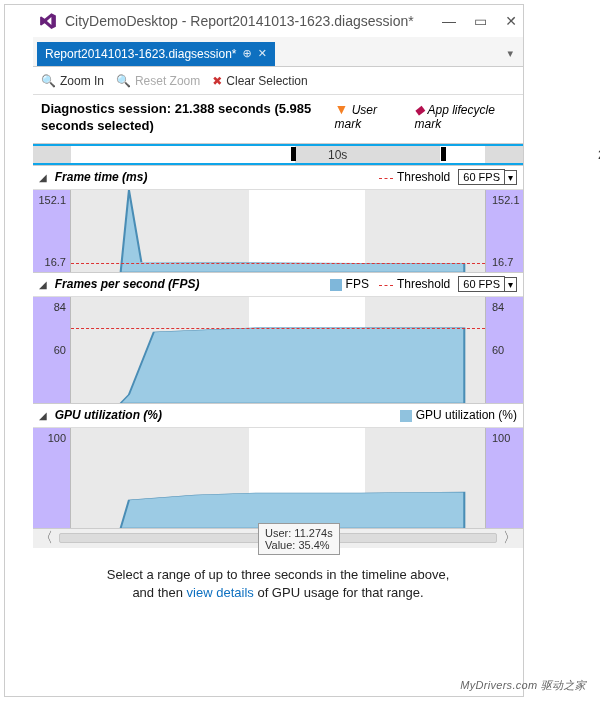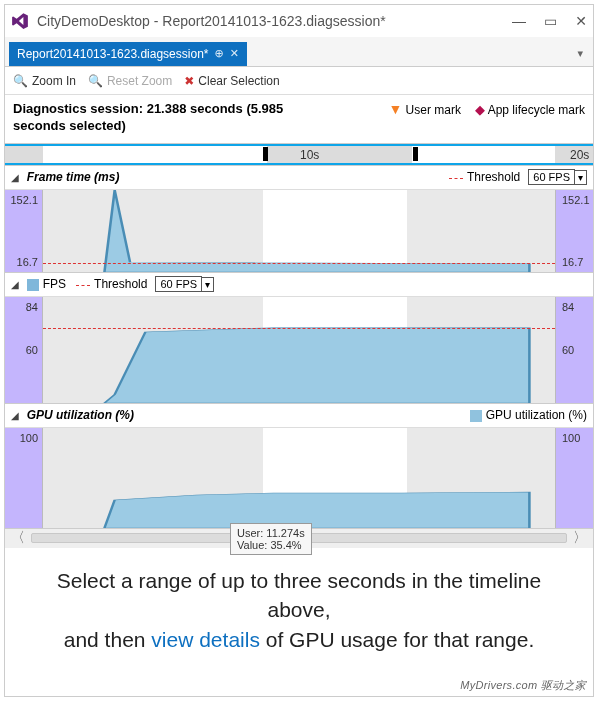--- a/index.html
+++ b/index.html
@@ -7,26 +7,27 @@
     font-family: "Segoe UI", Tahoma, sans-serif;
     font-size: 12px;
     background: #fff;
     width: 600px;
     height: 703px;
     overflow: hidden;
     color: #000;
   }
   .window {
     border: 1px solid #ccc;
-    width: 590px;
+    width: 520px;
     height: 693px;
     margin: 4px;
     display: flex;
     flex-direction: column;
     background: #fff;
+    padding-left: 28px;
   }
   .titlebar {
     display: flex;
     align-items: center;
     height: 32px;
     padding: 0 6px;
     font-size: 14px;
     color: #555;
   }
   .titlebar .vs-icon { width:18px; height:18px; margin-right:8px; }
@@ -68,21 +69,21 @@
   .toolbar .disabled { color:#aaa; }
   .icon-glass { font-size:12px; }
   .info-row {
     display:flex;
     align-items:flex-start;
     padding:6px 8px 8px 8px;
     border-bottom:1px solid #ccc;
     font-size:13px;
   }
   .info-row .session { font-weight:bold; line-height:1.3; width:320px;}
-  .info-row .legend { display:flex; gap:14px; font-size:12px; margin-left:auto; align-items:center; }
+  .info-row .legend { display:flex; gap:14px; font-size:12px; margin-left:auto; align-items:center;font-style:italic; }
   .marker-tri { color:#f58025; font-size:14px; }
   .marker-diamond { color:#b4104f; font-size:13px; }
   .ruler {
     height:22px;
     position:relative;
     background:#0ea5e9;
     border-bottom:1px solid #ccc;
   }
   .ruler .bar { position:absolute; top:3px; width:5px; height:14px; background:#000;}
   .ruler .light { position:absolute; top:2px; bottom:2px; background:#dcdcdc;}
@@ -121,21 +122,21 @@
     display:flex; align-items:center; height:20px; border-top:1px solid #ccc;
     background:#efefef; position:relative;
   }
   .scroll-row .arrow { width:26px; text-align:center; font-size:14px; color:#666;}
   .scroll-row .track { flex:1; height:10px; background:#dcdcdc; border:1px solid #c8c8c8; border-radius:2px;}
   .tooltip {
     position:absolute; border:1px solid #999; background:#f7f7f7;
     padding:3px 6px; font-size:11px; color:#333; z-index:5;
   }
   .message {
-    text-align:center; font-size:21px; padding:18px 30px 8px 30px; color:#222; line-height:1.4;
+    text-align:center; font-size:13px; padding:18px 30px 8px 30px; color:#222; line-height:1.4;
   }
   .message a { color:#0e70c0; cursor:pointer;}
   .watermark { position:absolute; right:14px; bottom:10px; font-size:11px; color:#666; font-style:italic; letter-spacing:.3px; }
 </style>
 </head>
 <body>
 
 <div class="window">
 
   <div class="titlebar">
@@ -222,20 +223,21 @@
           <polygon fill="#9ccbe4" stroke="#4a8db5" stroke-width="0.5" points="12,100 14,0 17,88 95,90 95,100"></polygon>
         </svg>
         <div class="threshold-line" style="top:89%;"></div>
       </div>
     </div>
   </div>
 
   <div class="chart-section">
     <div class="chart-header">
       <span class="collapse">◢</span>
+      <span class="title">Frames per second (FPS)</span>
       <span><span class="leg-swatch sw-fps"></span><span>FPS</span></span>
       <span style="margin-left:10px"><span class="dash"></span><span>Threshold</span></span>
       <div class="fps-select">
           <span class="fps-box">60 FPS</span>
           <span class="fps-arrow">▾</span>
         </div>
     </div>
     <div class="chart-body fps">
       <div class="yaxis-left">
           <span>84</span>

